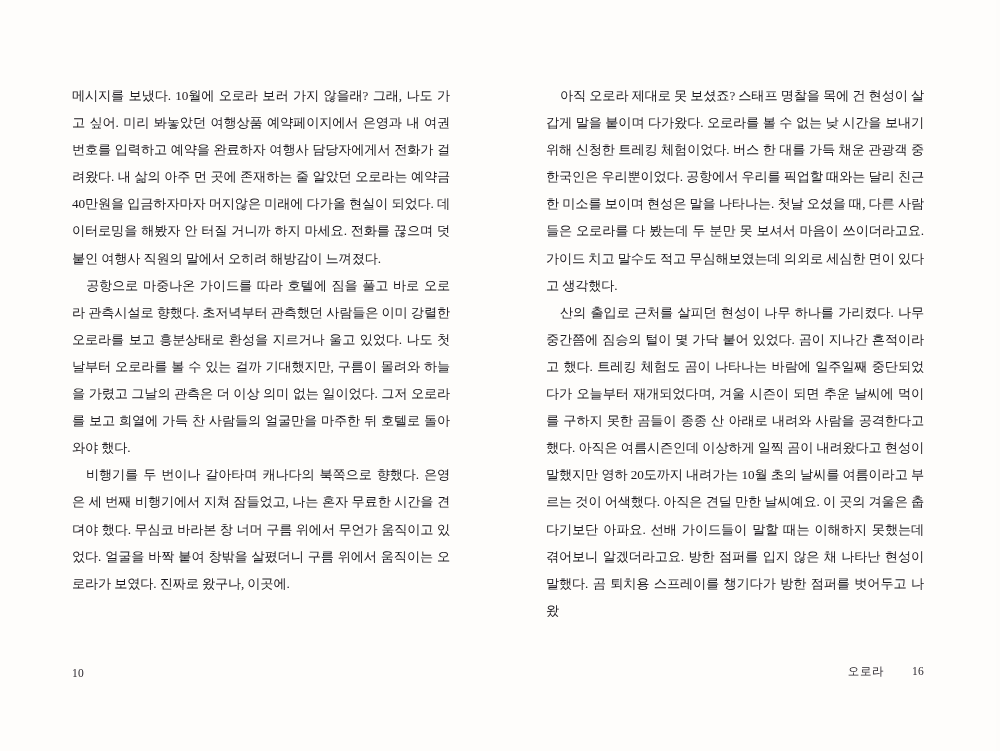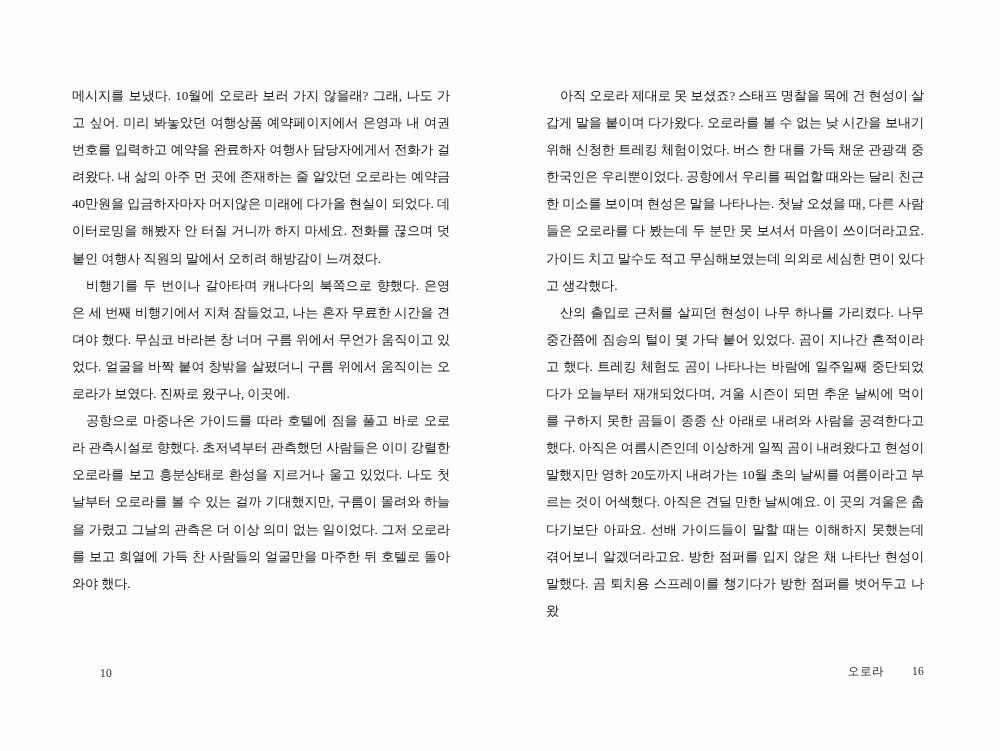--- a/index.html
+++ b/index.html
@@ -50,21 +50,20 @@
   }
   .para.no-indent {
     text-indent: 0;
   }
   .footer {
     position: absolute;
     bottom: 72px;
     font-size: 11.5px;
     color: #2a262d;
     letter-spacing: 0.2px;
-    margin-left: 28px;
   }
   .footer-left {
     left: 72px;
   }
   .footer-right {
     right: 72px;
     display: flex;
     flex-direction: row;
     align-items: baseline;
     gap: 28px;
@@ -79,22 +78,22 @@
   }
 </style>
 </head>
 <body>
 
 <div class="page-spread">
 
   <div class="page page-left">
     <div class="body-text">
       <p class="para no-indent">메시지를 보냈다. 10월에 오로라 보러 가지 않을래? 그래, 나도 가고 싶어. 미리 봐놓았던 여행상품 예약페이지에서 은영과 내 여권번호를 입력하고 예약을 완료하자 여행사 담당자에게서 전화가 걸려왔다. 내 삶의 아주 먼 곳에 존재하는 줄 알았던 오로라는 예약금 40만원을 입금하자마자 머지않은 미래에 다가올 현실이 되었다. 데이터로밍을 해봤자 안 터질 거니까 하지 마세요. 전화를 끊으며 덧붙인 여행사 직원의 말에서 오히려 해방감이 느껴졌다.</p>
+      <p class="para">공항으로 마중나온 가이드를 따라 호텔에 짐을 풀고 바로 오로라 관측시설로 향했다. 초저녁부터 관측했던 사람들은 이미 강렬한 오로라를 보고 흥분상태로 환성을 지르거나 울고 있었다. 나도 첫날부터 오로라를 볼 수 있는 걸까 기대했지만, 구름이 몰려와 하늘을 가렸고 그날의 관측은 더 이상 의미 없는 일이었다. 그저 오로라를 보고 희열에 가득 찬 사람들의 얼굴만을 마주한 뒤 호텔로 돌아와야 했다.</p>
       <p class="para">비행기를 두 번이나 갈아타며 캐나다의 북쪽으로 향했다. 은영은 세 번째 비행기에서 지쳐 잠들었고, 나는 혼자 무료한 시간을 견뎌야 했다. 무심코 바라본 창 너머 구름 위에서 무언가 움직이고 있었다. 얼굴을 바짝 붙여 창밖을 살폈더니 구름 위에서 움직이는 오로라가 보였다. 진짜로 왔구나, 이곳에.</p>
-      <p class="para">공항으로 마중나온 가이드를 따라 호텔에 짐을 풀고 바로 오로라 관측시설로 향했다. 초저녁부터 관측했던 사람들은 이미 강렬한 오로라를 보고 흥분상태로 환성을 지르거나 울고 있었다. 나도 첫날부터 오로라를 볼 수 있는 걸까 기대했지만, 구름이 몰려와 하늘을 가렸고 그날의 관측은 더 이상 의미 없는 일이었다. 그저 오로라를 보고 희열에 가득 찬 사람들의 얼굴만을 마주한 뒤 호텔로 돌아와야 했다.</p>
     </div>
     <div class="footer footer-left">
       <span class="footer-pageno">10</span>
     </div>
   </div>
 
   <div class="page page-right">
     <div class="body-text">
       <p class="para">아직 오로라 제대로 못 보셨죠? 스태프 명찰을 목에 건 현성이 살갑게 말을 붙이며 다가왔다. 오로라를 볼 수 없는 낮 시간을 보내기 위해 신청한 트레킹 체험이었다. 버스 한 대를 가득 채운 관광객 중 한국인은 우리뿐이었다. 공항에서 우리를 픽업할 때와는 달리 친근한 미소를 보이며 현성은 말을 나타나는. 첫날 오셨을 때, 다른 사람들은 오로라를 다 봤는데 두 분만 못 보셔서 마음이 쓰이더라고요. 가이드 치고 말수도 적고 무심해보였는데 의외로 세심한 면이 있다고 생각했다.</p>
       <p class="para">산의 출입로 근처를 살피던 현성이 나무 하나를 가리켰다. 나무 중간쯤에 짐승의 털이 몇 가닥 붙어 있었다. 곰이 지나간 흔적이라고 했다. 트레킹 체험도 곰이 나타나는 바람에 일주일째 중단되었다가 오늘부터 재개되었다며, 겨울 시즌이 되면 추운 날씨에 먹이를 구하지 못한 곰들이 종종 산 아래로 내려와 사람을 공격한다고 했다. 아직은 여름시즌인데 이상하게 일찍 곰이 내려왔다고 현성이 말했지만 영하 20도까지 내려가는 10월 초의 날씨를 여름이라고 부르는 것이 어색했다. 아직은 견딜 만한 날씨예요. 이 곳의 겨울은 춥다기보단 아파요. 선배 가이드들이 말할 때는 이해하지 못했는데 겪어보니 알겠더라고요. 방한 점퍼를 입지 않은 채 나타난 현성이 말했다. 곰 퇴치용 스프레이를 챙기다가 방한 점퍼를 벗어두고 나왔</p>

